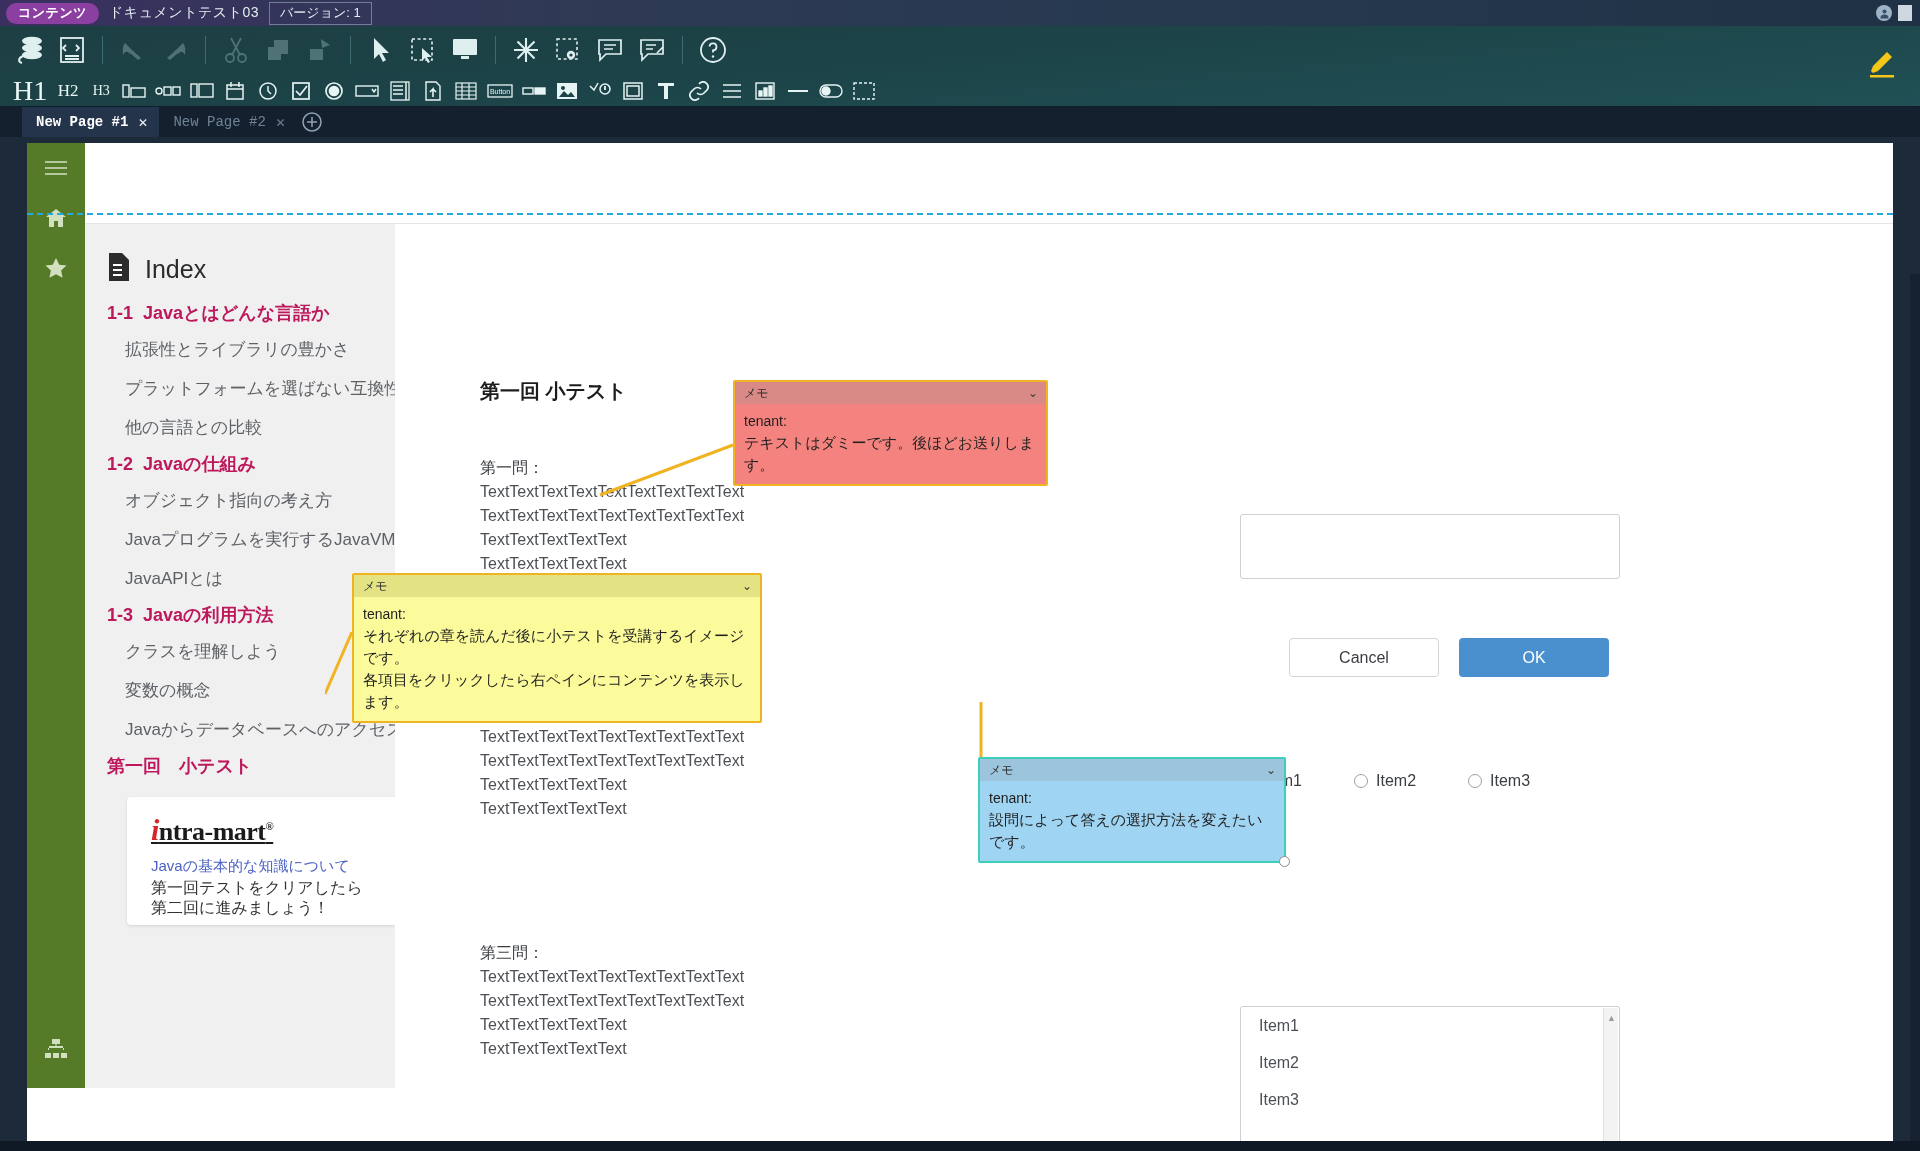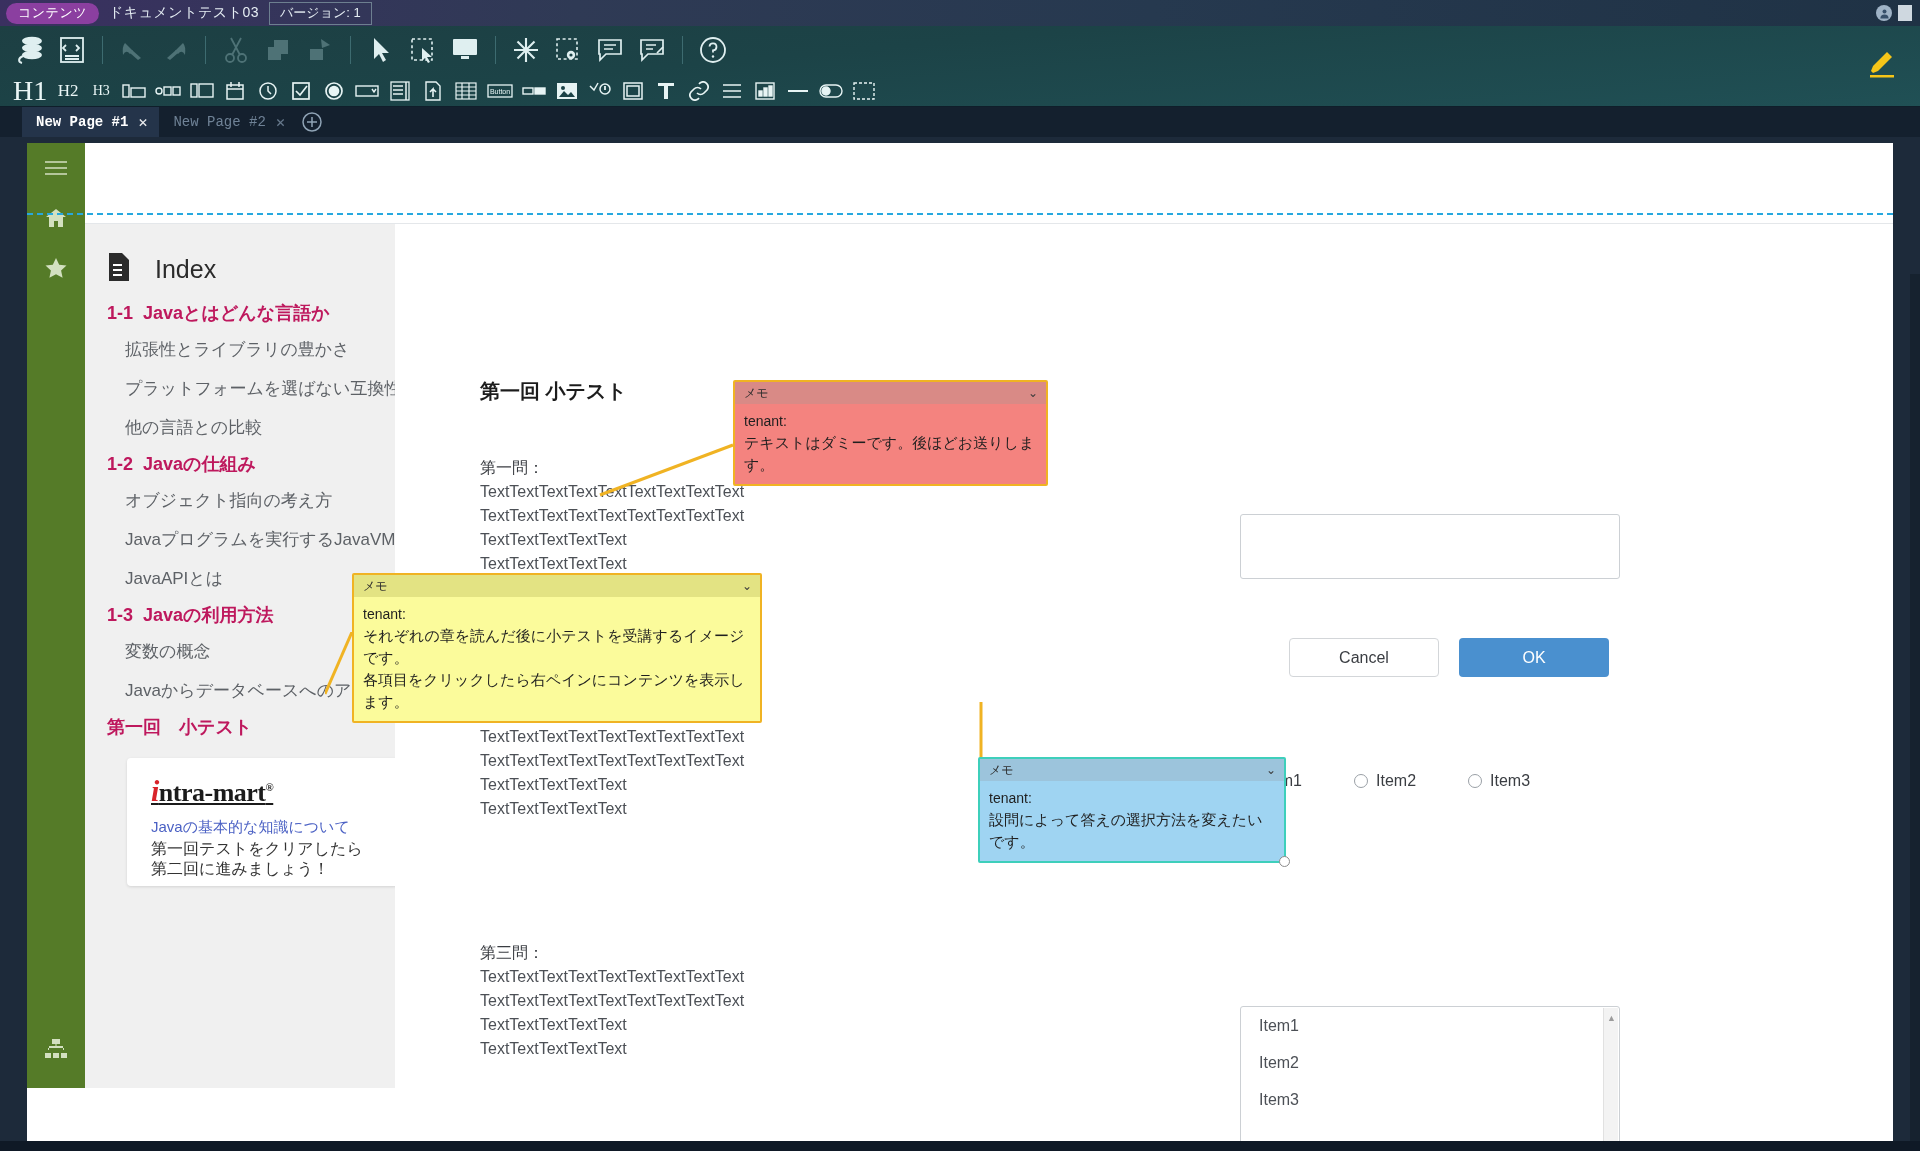--- a/index.html
+++ b/index.html
@@ -12,21 +12,21 @@
   }
   .app { position: relative; width: 1920px; height: 1151px; }
 
   
   .titlebar {
     position: absolute; top: 0; left: 0; width: 1920px; height: 26px;
     background: linear-gradient(90deg, #3a3060 0%, #2f3a55 30%, #26394f 60%, #1f3245 100%);
     display: flex; align-items: center; padding-left: 6px;
   }
   .tb-pill {
-    background: #8b3fa0; color: #ffffff; font-size: 13px; font-weight: normal;
+    background: #8b3fa0; color: #ffffff; font-size: 13px; font-weight: bold;
     border-radius: 11px; padding: 2px 12px 3px 12px; line-height: 16px;
     letter-spacing: .5px;
   }
   .tb-docname {
     color: #e6eef4; font-size: 14px; margin-left: 10px; letter-spacing: .5px;
   }
   .tb-version {
     color: #e6eef4; font-size: 13px; margin-left: 10px;
     border: 1px solid #6d7f90; padding: 2px 10px 3px 10px; line-height: 16px;
   }
@@ -139,21 +139,21 @@
     font-family: inherit; cursor: pointer;
   }
   .hq { position: absolute; right: 58px; top: 172px; font-size: 20px; font-weight: bold; color: #222; cursor: pointer; }
   .hr2 { position: absolute; right: 14px; top: 170px; font-size: 22px; color: #222; cursor: pointer; }
 
   
   .idxpane {
     position: absolute; left: 58px; top: 81px; width: 310px; height: 864px;
     background: #f0f0f0; padding: 28px 0 0 0;
   }
-  .idxhead { display: flex; align-items: center; gap: 24px; padding-left: 22px; margin-bottom: 10px; }
+  .idxhead { display: flex; align-items: center; gap: 14px; padding-left: 22px; margin-bottom: 10px; }
   .idxhead .t { font-size: 25px; color: #2b2b2b; font-weight: normal; }
   .idx-l1 {
     font-size: 18px; font-weight: bold; color: #be185d; padding: 5px 0 5px 22px; cursor: pointer;
     white-space: nowrap;
   }
   .idx-l1 .num { margin-right: 10px; }
   .idx-l2 {
     font-size: 17px; color: #5d6166; padding: 8px 0 8px 40px; cursor: pointer; white-space: nowrap;
   }
   .idx-card {
@@ -599,20 +599,21 @@
 
         <div class="idx-l1"><span class="num">1-1</span><span>Javaとはどんな言語か</span></div>
         <div class="idx-l2">拡張性とライブラリの豊かさ</div>
         <div class="idx-l2">プラットフォームを選ばない互換性</div>
         <div class="idx-l2">他の言語との比較</div>
         <div class="idx-l1"><span class="num">1-2</span><span>Javaの仕組み</span></div>
         <div class="idx-l2">オブジェクト指向の考え方</div>
         <div class="idx-l2">Javaプログラムを実行するJavaVM</div>
         <div class="idx-l2">JavaAPIとは</div>
         <div class="idx-l1"><span class="num">1-3</span><span>Javaの利用方法</span></div>
+        <div class="idx-l2">クラスを理解しよう</div>
         <div class="idx-l2">変数の概念</div>
         <div class="idx-l2">Javaからデータベースへのアクセス</div>
         <div class="idx-l1"><span>第一回　小テスト</span></div>
 
         <div class="idx-card">
           <div class="im-logo"><span class="i">i</span><span>ntra-mart</span><span class="reg">®</span></div>
           <div class="lnk">Javaの基本的な知識について</div>
           <div class="sm">第一回テストをクリアしたら</div>
           <div class="sm">第二回に進みましょう！</div>
         </div>

